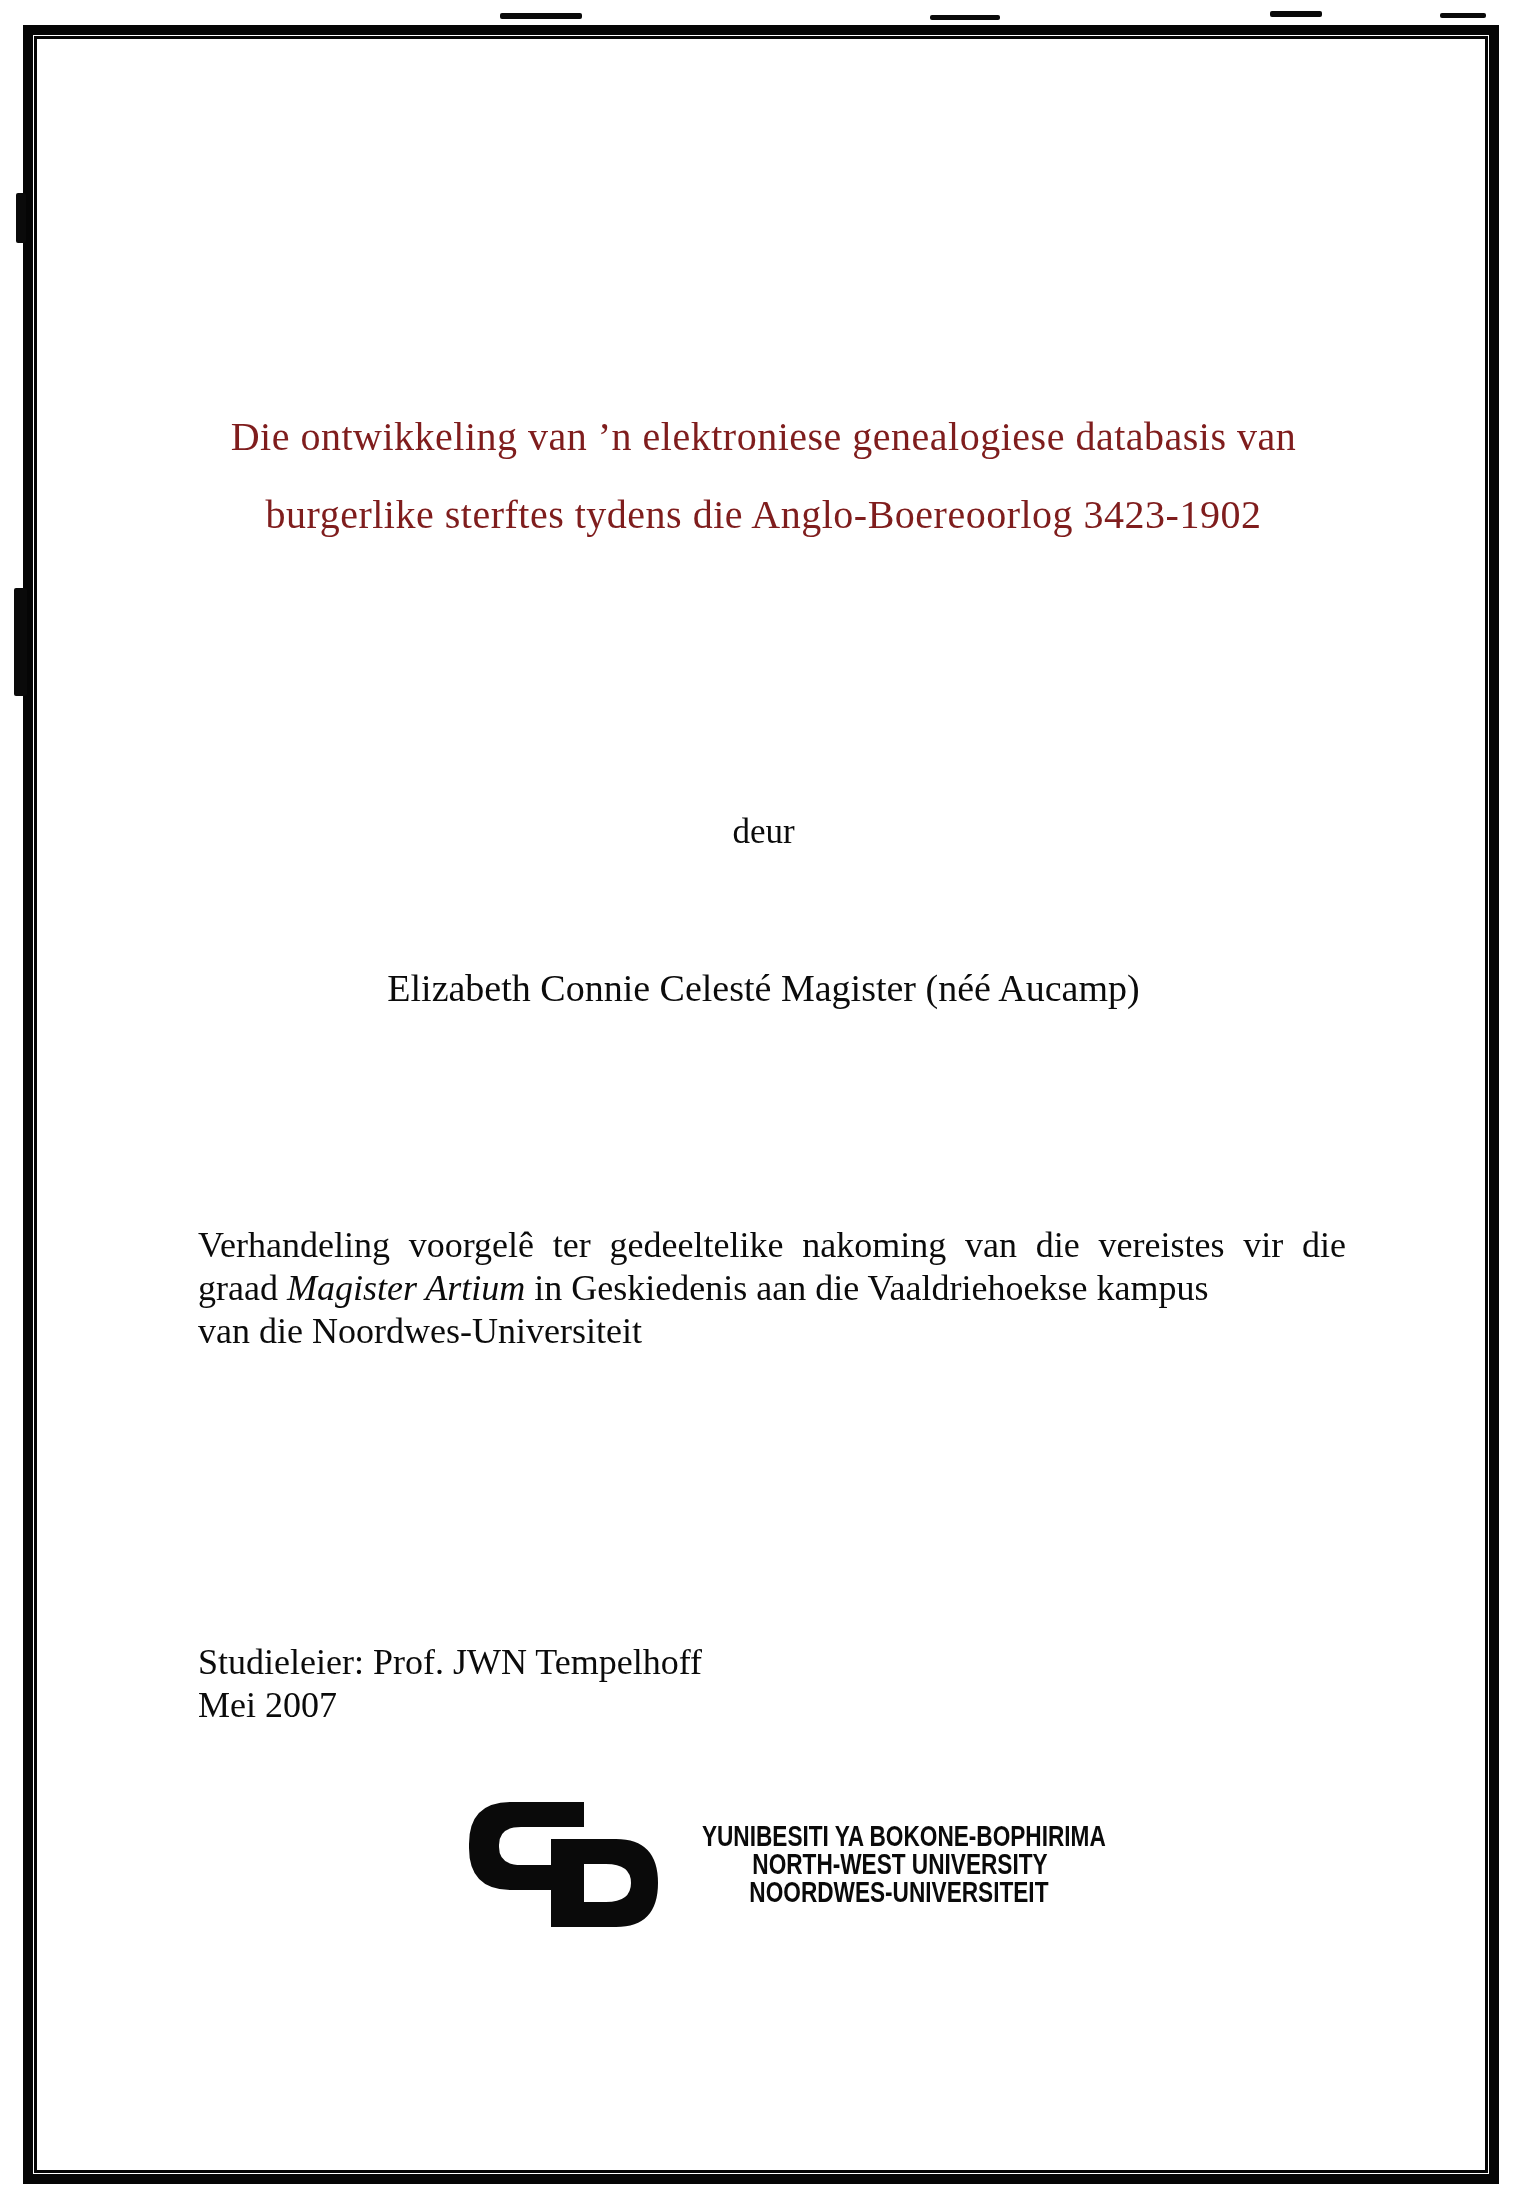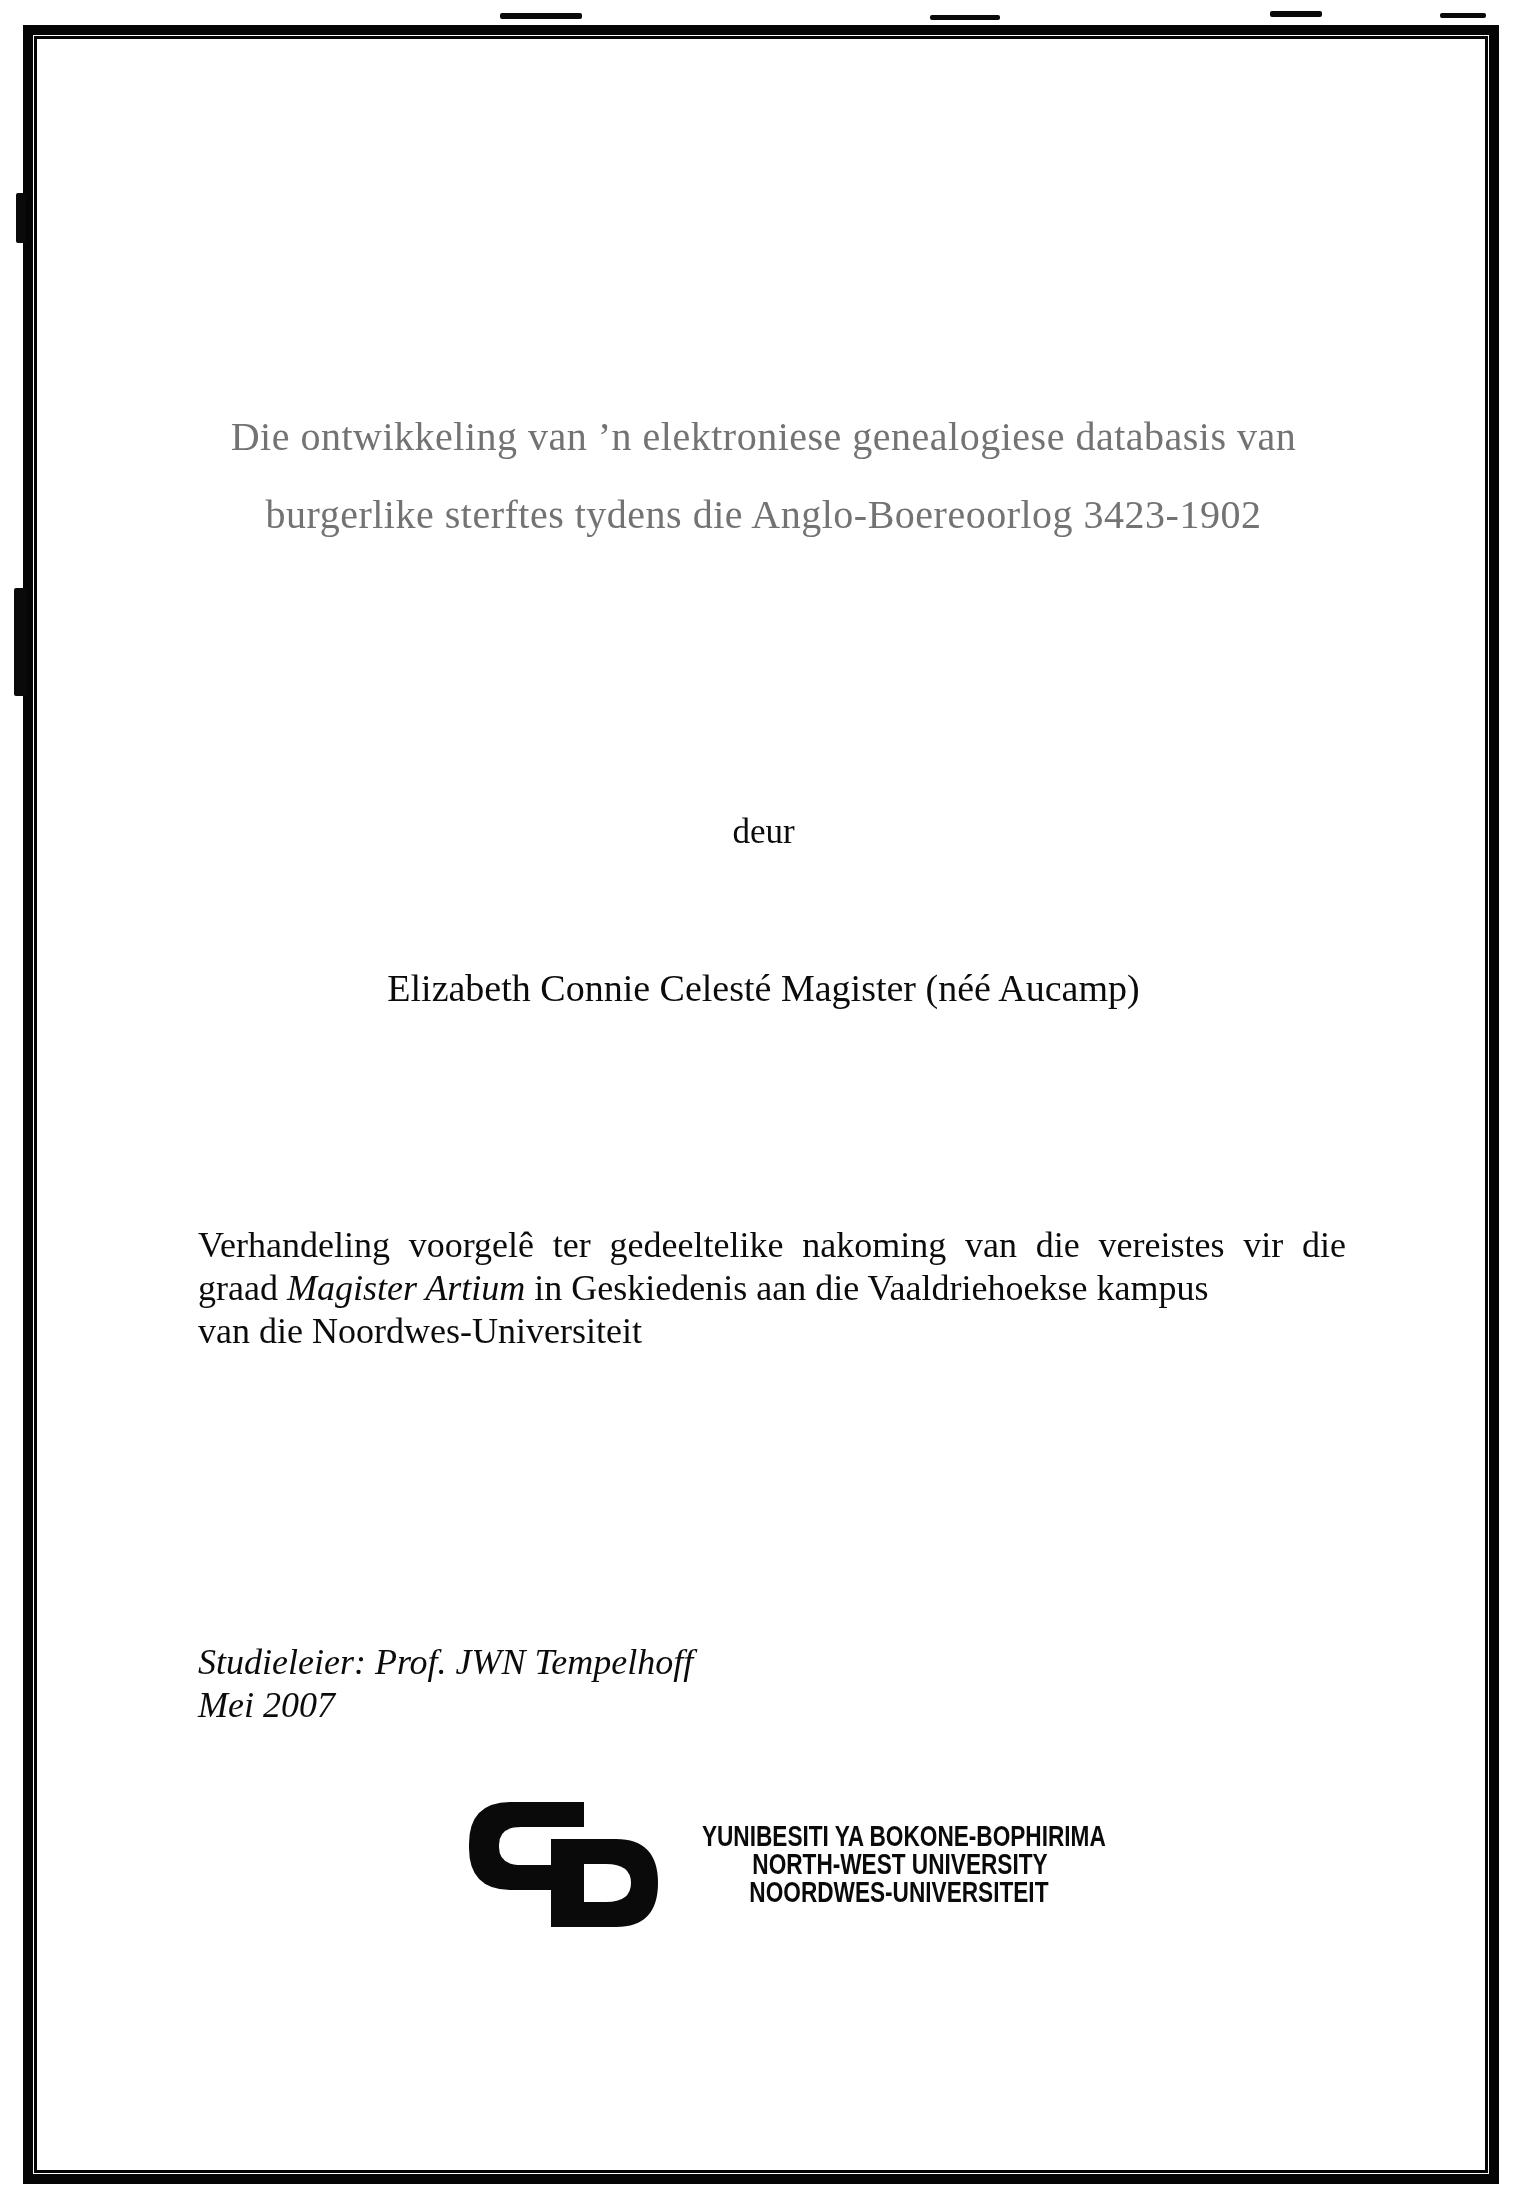--- a/index.html
+++ b/index.html
@@ -39,21 +39,21 @@
   .a6 { left: 16px;  top: 193px; width: 10px;  height: 50px; }
 
   .title-block {
     position: absolute;
     left: 50px; top: 398px;
     width: 1427px;
     text-align: center;
     font-size: 40px;
     line-height: 78px;
     letter-spacing: 0.5px;
-    color: #737373;
+    color: #7f1d1d;
   }
   .byline {
     position: absolute;
     left: 50px; top: 812px;
     width: 1427px;
     text-align: center;
     font-size: 35px;
   }
   .author {
     position: absolute;
@@ -72,21 +72,20 @@
   .statement .justified {
     text-align: justify;
     text-align-last: justify;
   }
   .statement .italic { font-style: italic; }
   .supervisor-block {
     position: absolute;
     left: 198px; top: 1641px;
     font-size: 36px;
     line-height: 43px;
-    font-style: italic;
   }
   .logo {
     position: absolute;
     left: 466px; top: 1794px;
     width: 600px; height: 150px;
   }
   .logo-mark {
     position: absolute;
     left: 0; top: 2px;
   }

